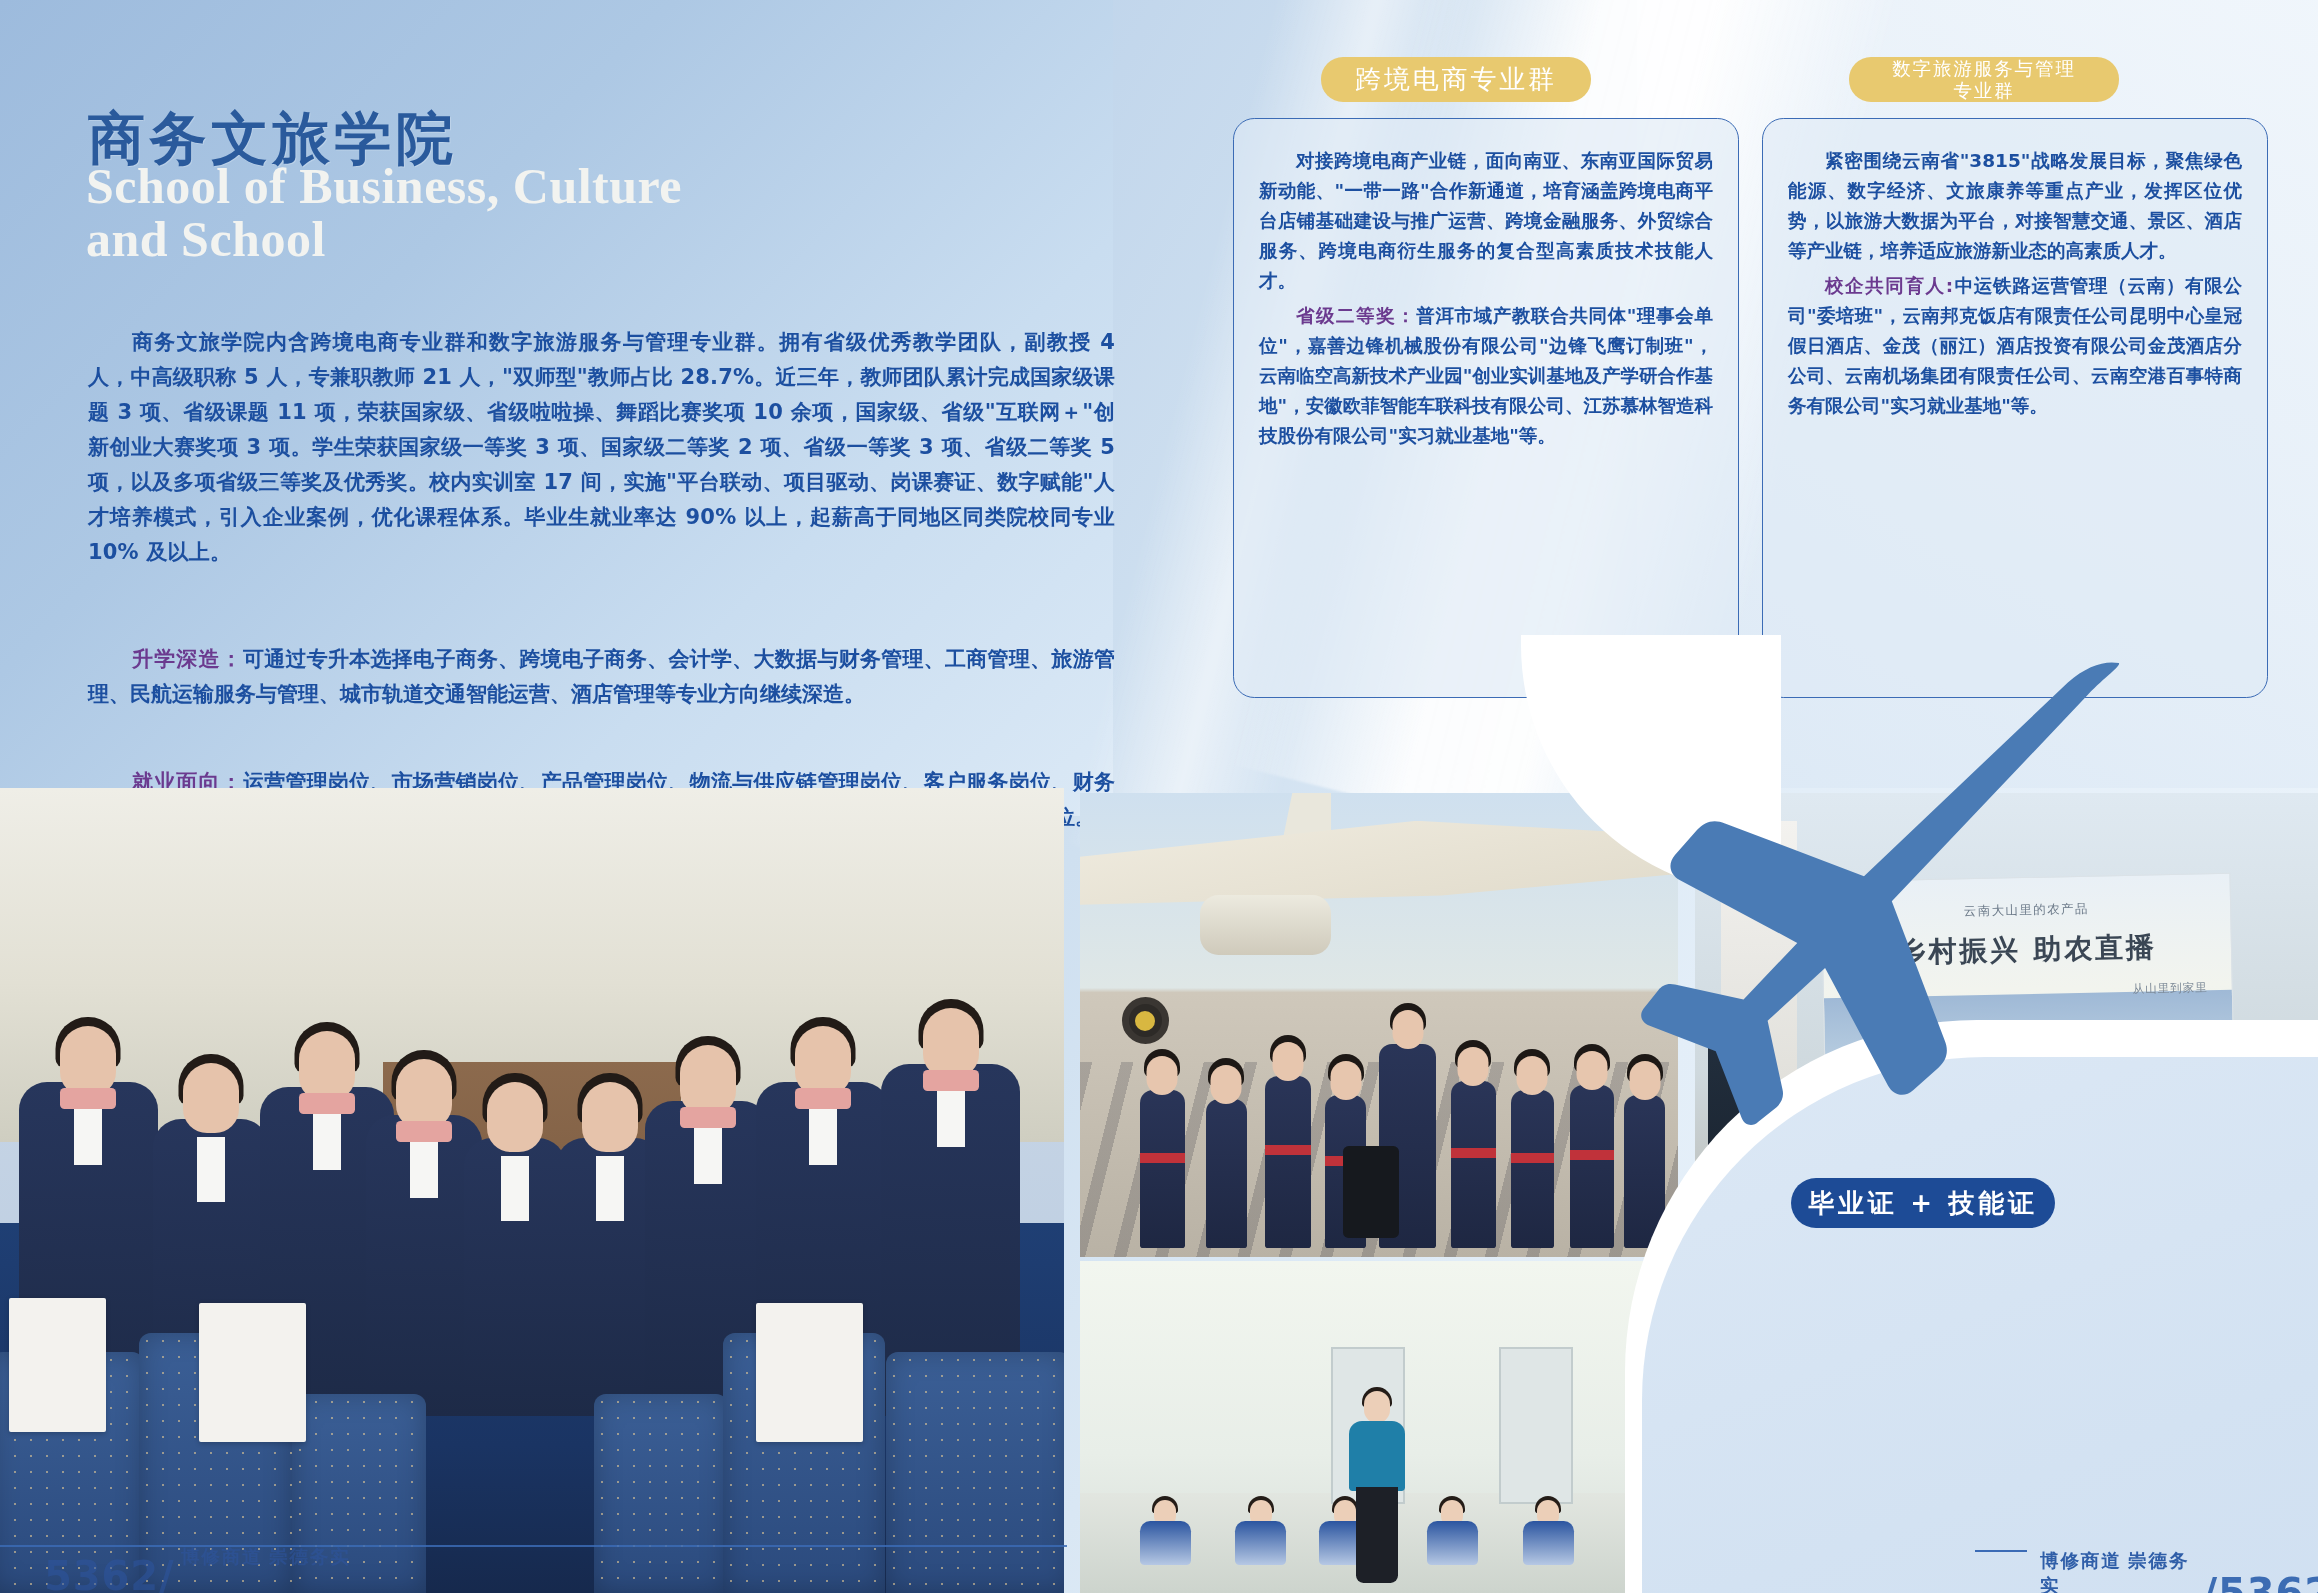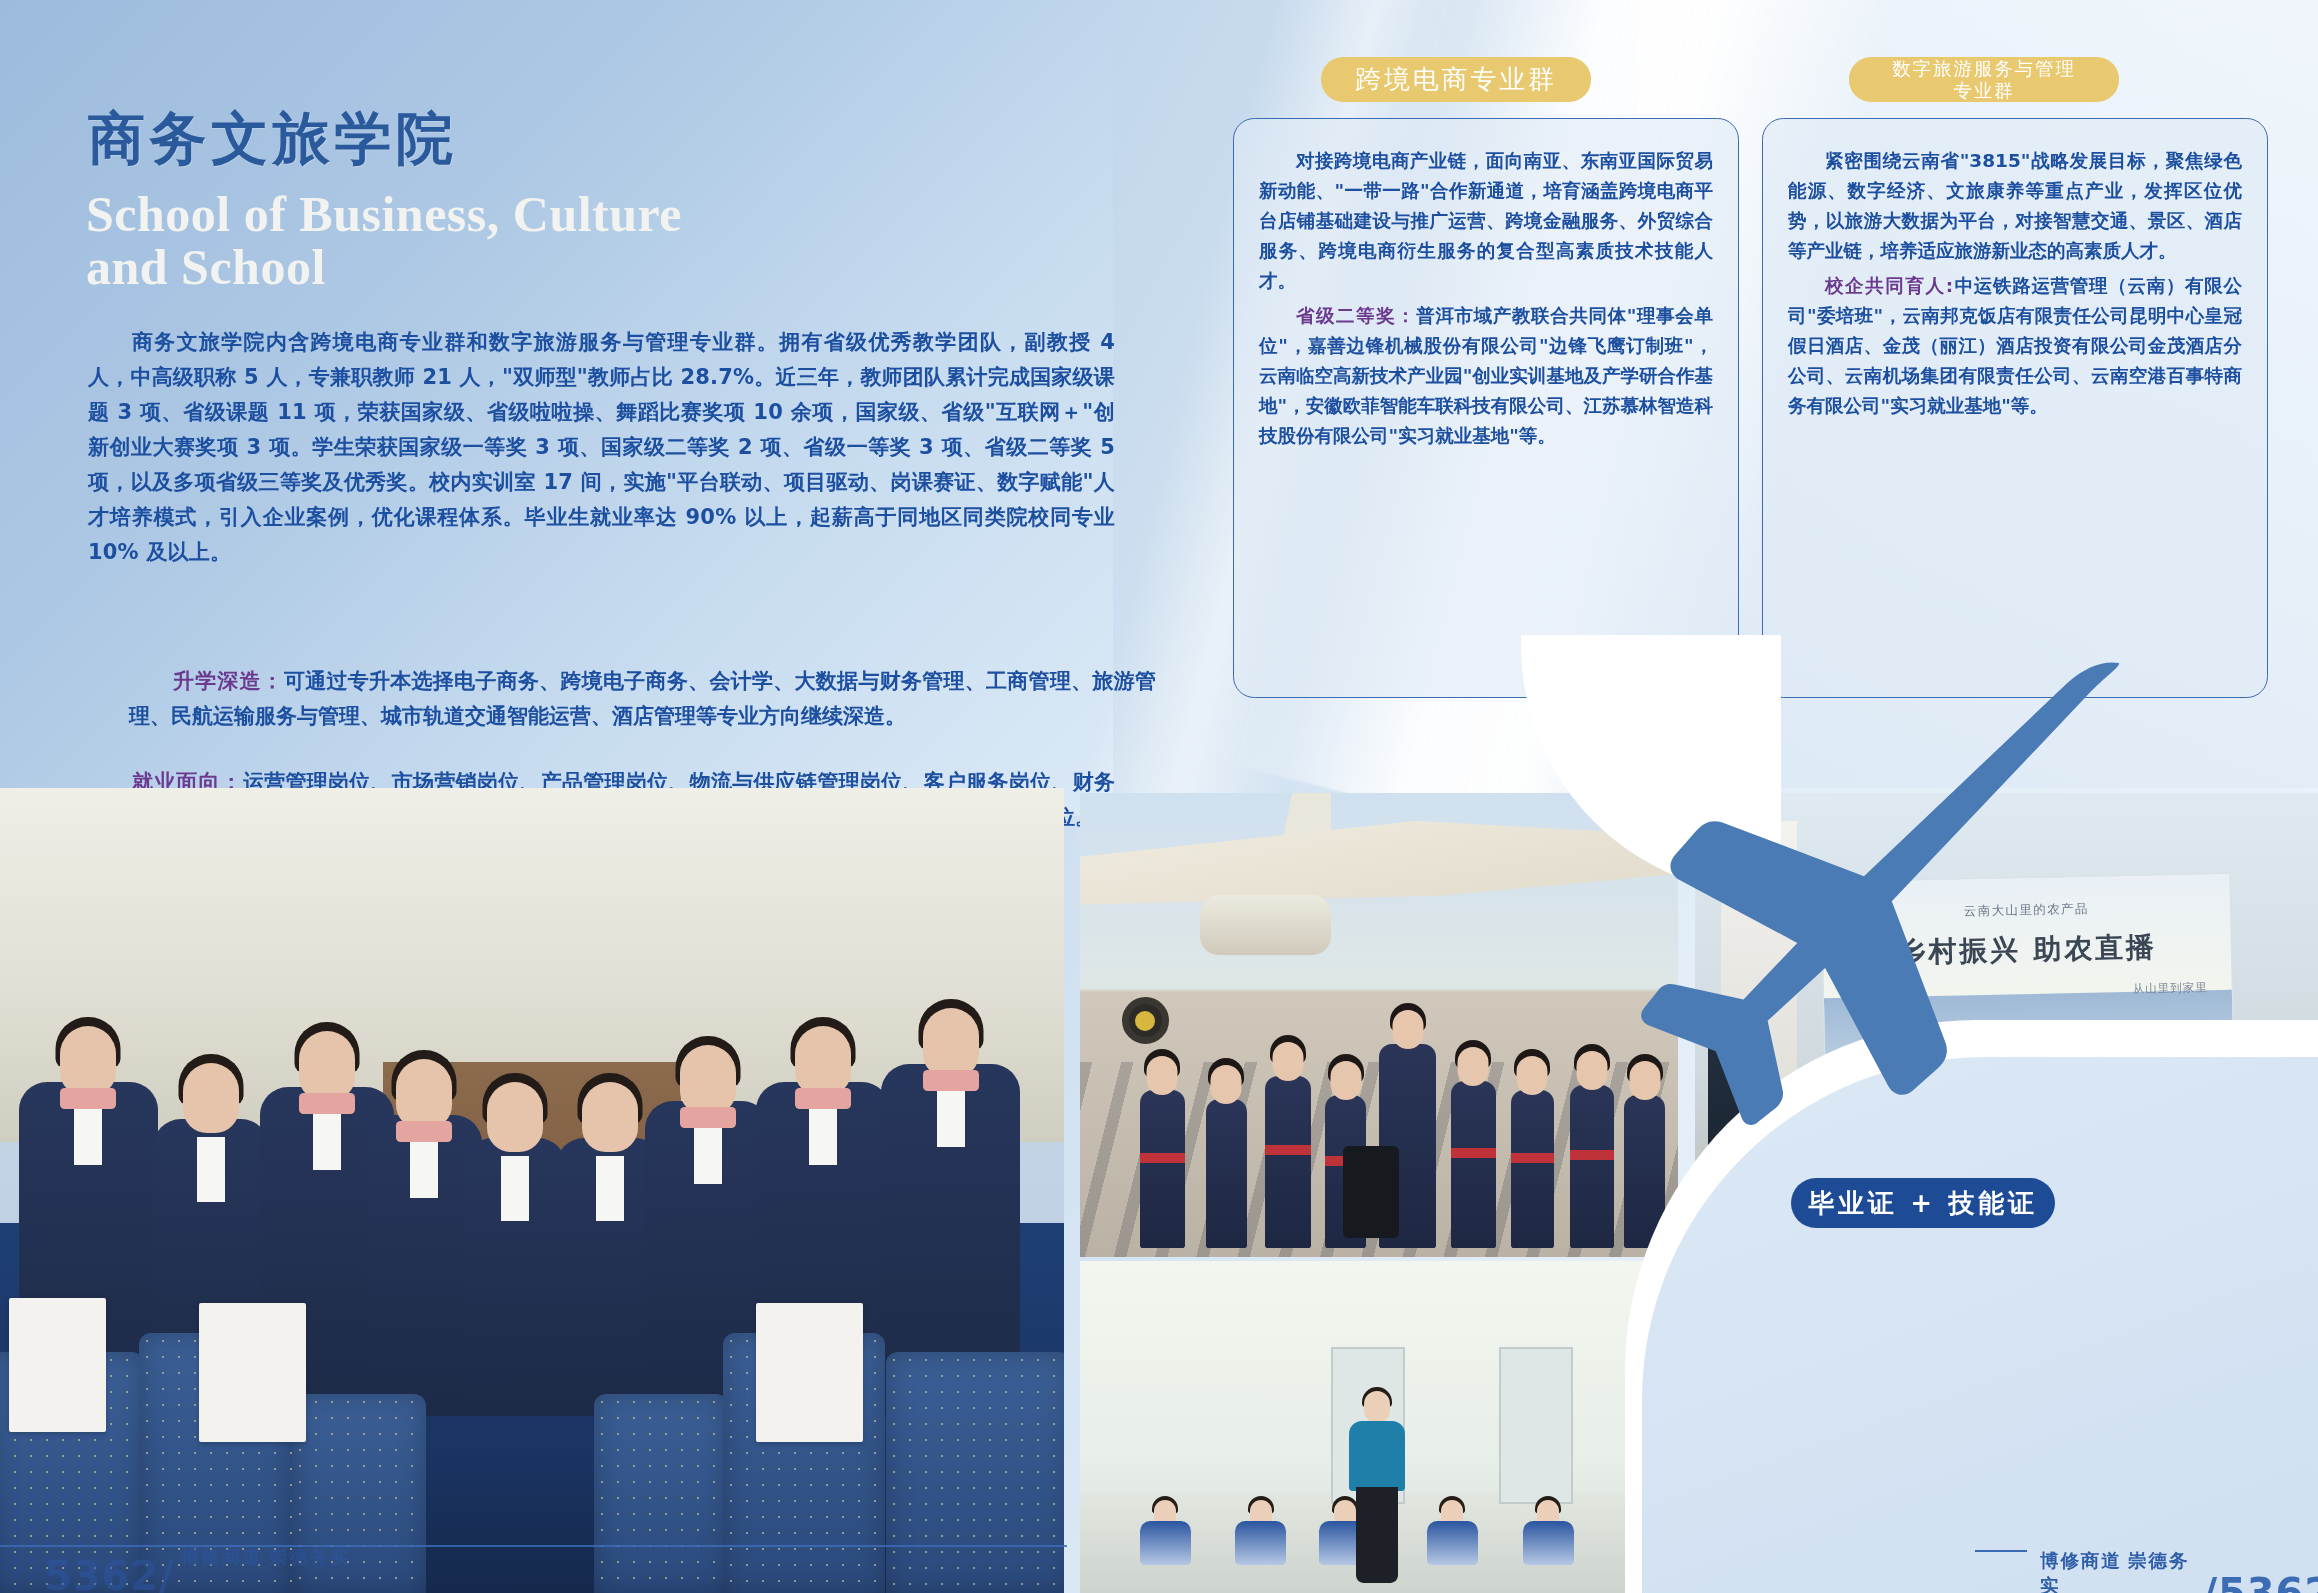--- a/index.html
+++ b/index.html
@@ -24,32 +24,32 @@
   .bg-right-pale{position:absolute;right:0;top:0;width:696px;height:788px;
     background:linear-gradient(200deg,#f2f7fc 0%,#e6eff8 60%,#dbe8f5 100%);opacity:.85;}
 
   
   .title-cn{position:absolute;left:88px;top:90px;font-size:57px;font-weight:bold;
     color:#2a5a9c;letter-spacing:4.6px;line-height:1.0;
     font-family:"DejaVu Sans","Liberation Sans",sans-serif;
     text-shadow:0.9px 1.4px 0 rgba(255,255,255,.22);margin-top:20px;}
   .title-en{position:absolute;left:86px;top:160px;width:1020px;font-size:50px;font-weight:bold;
     color:#f2f3f0;line-height:1.05;letter-spacing:0.5px;
-    font-family:"Liberation Serif","DejaVu Serif",serif;margin-top:28px;}
+    font-family:"Liberation Serif","DejaVu Serif",serif;}
 
   
   .lead{position:absolute;left:88px;top:325px;width:1027px;
     font-size:21px;line-height:35px;color:#1c4fa0;text-align:justify;
     text-indent:44px;font-weight:600;letter-spacing:0.2px;
     font-family:"DejaVu Sans","Liberation Sans",sans-serif;}
 
   .blk{position:absolute;width:1027px;left:88px;font-size:21px;line-height:35px;
     color:#1c4fa0;text-align:justify;text-indent:44px;font-weight:600;
     font-family:"DejaVu Sans","Liberation Sans",sans-serif;}
-  .blk-升学{top:664px;margin-left:41px;}
+  .blk-升学{top:642px;}
   .blk-就业{top:765px;}
   .lbl-purple{color:#6b3a8f;font-weight:bold;letter-spacing:0.9px;}
 
   
   .tab{position:absolute;background:#e8c96f;border-radius:22px;
     color:#ffffff;font-weight:normal;text-align:center;
     font-family:"Liberation Serif","DejaVu Serif",serif;
     display:flex;align-items:center;justify-content:center;}
   .tab1{left:1321px;top:57px;width:270px;height:45px;font-size:26px;letter-spacing:2.8px;}
   .tab2{left:1849px;top:57px;width:270px;height:45px;font-size:18.5px;letter-spacing:1.9px;line-height:22px;}

